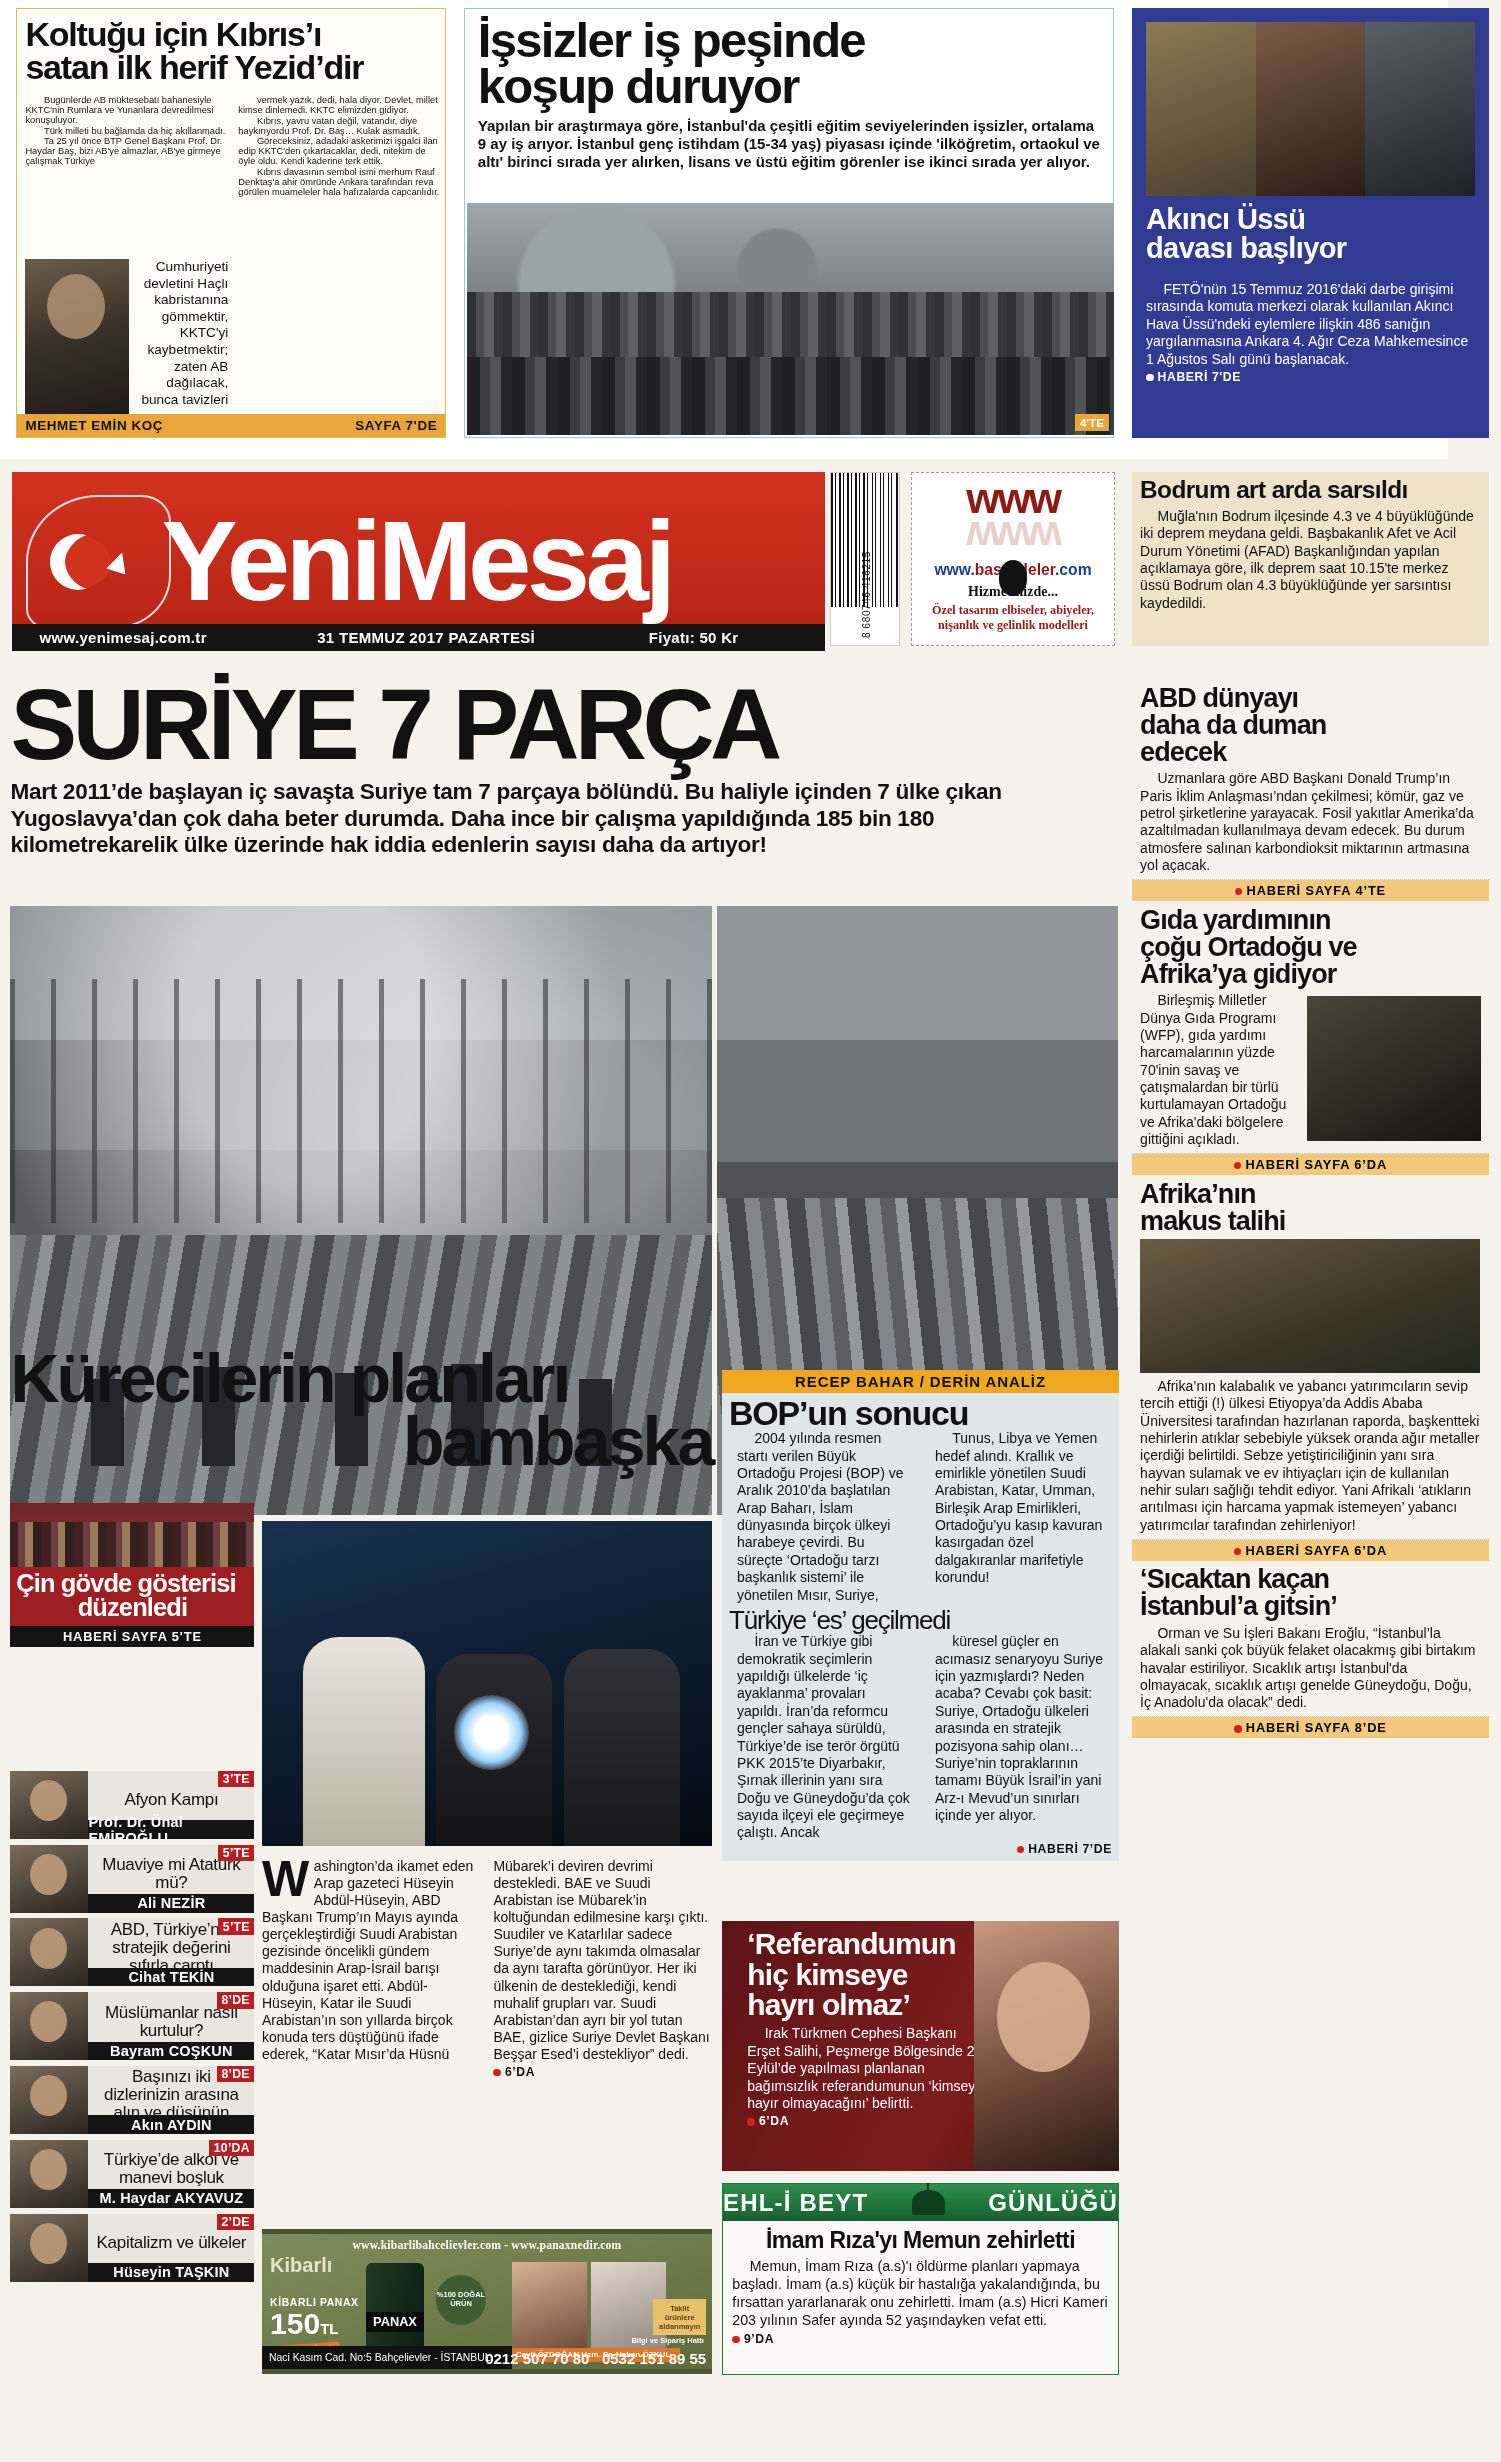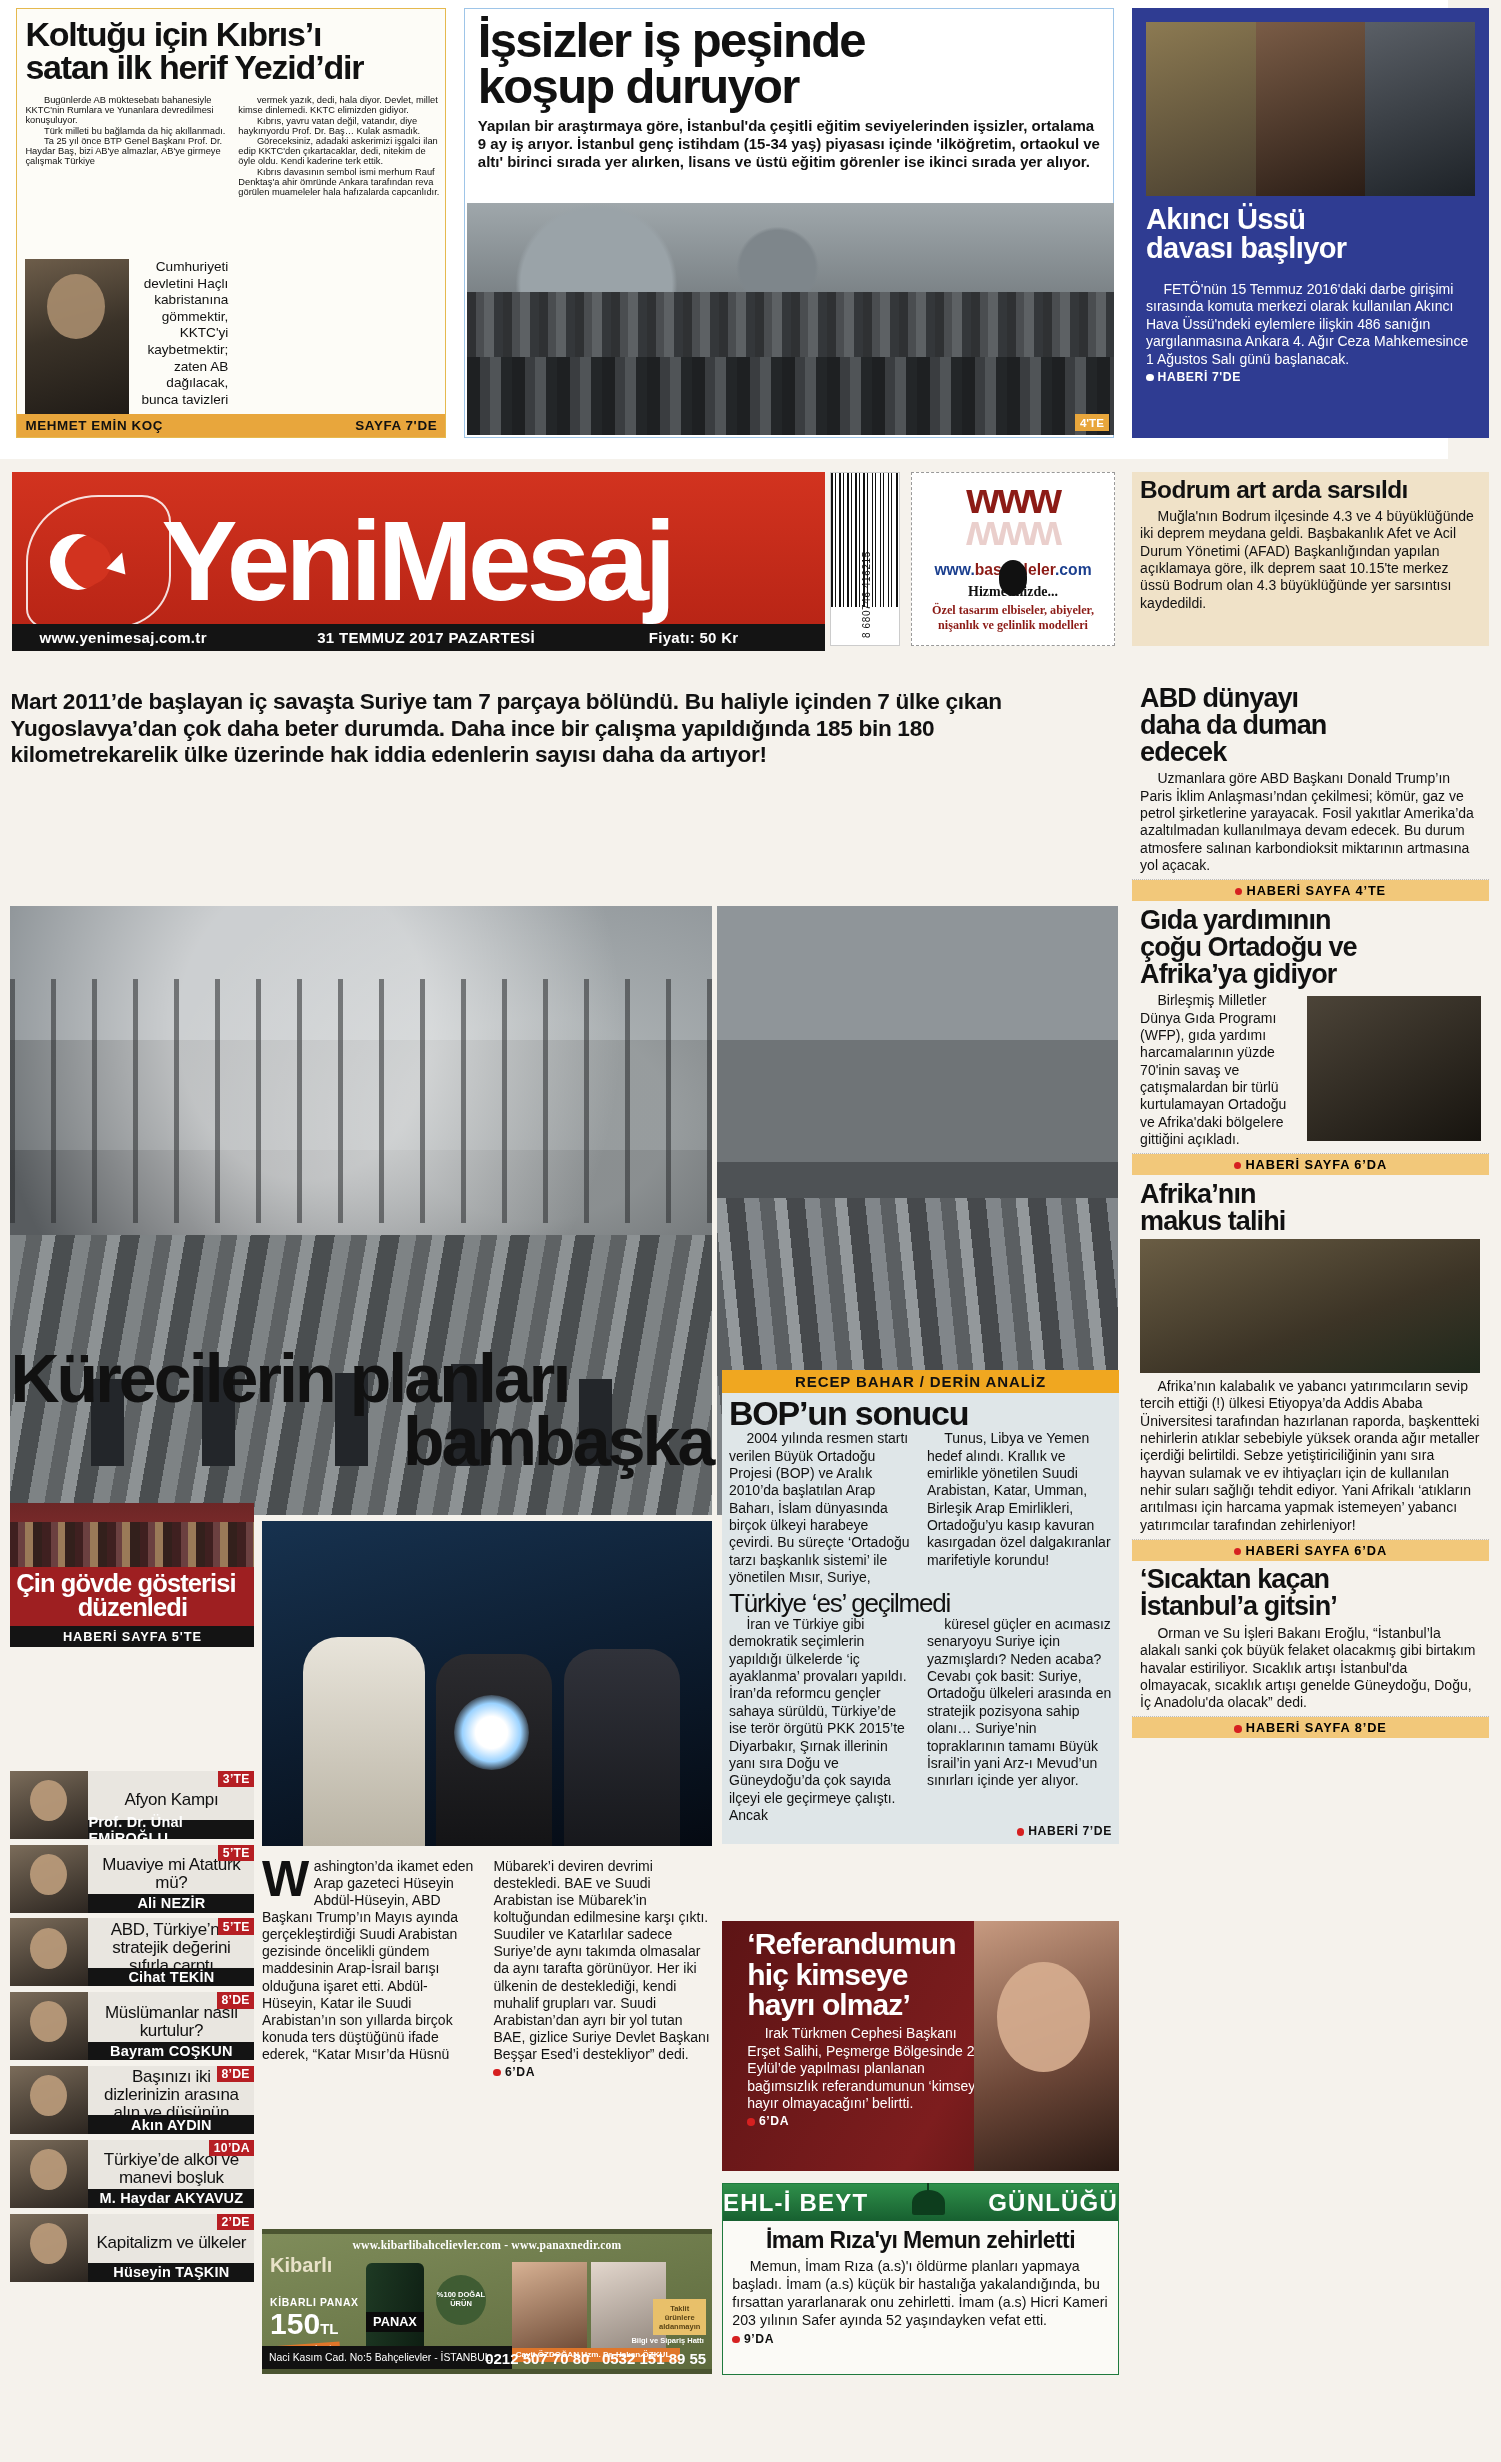--- a/index.html
+++ b/index.html
@@ -214,21 +214,21 @@
   #wash .c { column-count:2; column-gap:12.8px; }
   #wash p { text-indent:0; margin-bottom:1.2px; }
 
   
   #analysis { position:absolute; left:722px; top:1370px; width:397px; }
   #an-bar { background:#f0a720; color:#111; font-size:15px; font-weight:bold; text-align:center;
             letter-spacing:0.9px; padding:2.9px 0; }
   #an-panel { background:#dfe6e8; padding:3.5px 7px 5.8px 7px; }
   #an-panel h3 { font-size:34px; font-weight:bold; letter-spacing:-1.2px; line-height:1; }
   #an-panel .t { font-size:14px; line-height:1.24; }
-  #an-panel .t p { text-indent:17.4px; }
+  #an-panel .t p { text-indent:17.4px;margin-left:8px; }
   #an-h2 { font-size:26px; font-weight:normal; letter-spacing:-1.2px; line-height:1;
            margin-top:3.5px; }
 
   #refer { position:absolute; left:722px; top:1921px; width:397px; height:250px;
            background:linear-gradient(120deg,#5d1415,#7d1d1e 60%,#46100f);
            color:#fff; overflow:hidden;padding-left:16px; }
   #refer h3 { font-size:30px; font-weight:bold; line-height:1.02; letter-spacing:-0.9px;
               padding:8.1px 9.3px 0 9.3px; width:250px; }
   #refer .t { font-size:14px; line-height:1.24; padding:4.6px 9.3px 0 9.3px; width:261px; }
   #refer .t p { text-indent:17.4px; }
@@ -379,20 +379,21 @@
 
     <div id="bodrum">
       <h3>Bodrum art arda sarsıldı</h3>
       <div class="t">
           <p>Muğla'nın Bodrum ilçesinde 4.3 ve 4 büyüklüğünde iki deprem meydana geldi. Başbakanlık Afet ve Acil Durum Yönetimi (AFAD) Başkanlığından yapılan açıklamaya göre, ilk deprem saat 10.15'te merkez üssü Bodrum olan 4.3 büyüklüğünde yer sarsıntısı kaydedildi.</p>
         </div>
     </div>
   </div>
 
   <div id="main-head">
+    <div id="main-title">SURİYE 7 PARÇA</div>
     <div id="main-sub">Mart 2011’de başlayan iç savaşta Suriye tam 7 parçaya bölündü. Bu haliyle içinden 7 ülke çıkan Yugoslavya’dan çok daha beter durumda. Daha ince bir çalışma yapıldığında 185 bin 180 kilometrekarelik ülke üzerinde hak iddia edenlerin sayısı daha da artıyor!</div>
   </div>
 
   <div id="main-photo">
     <div class="dust"></div>
       <div class="bldg"></div>
       <div class="rubble"></div>
     <div class="fig" style="left:81px;"></div>
     <div class="fig" style="left:192px;height:99px;"></div>
     <div class="fig" style="left:325px;height:93px;"></div>

